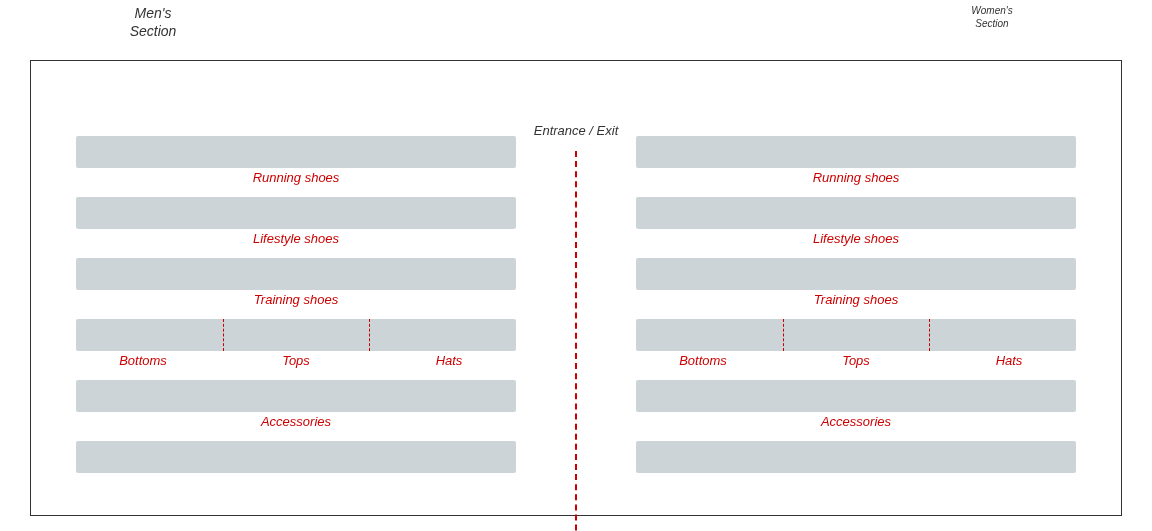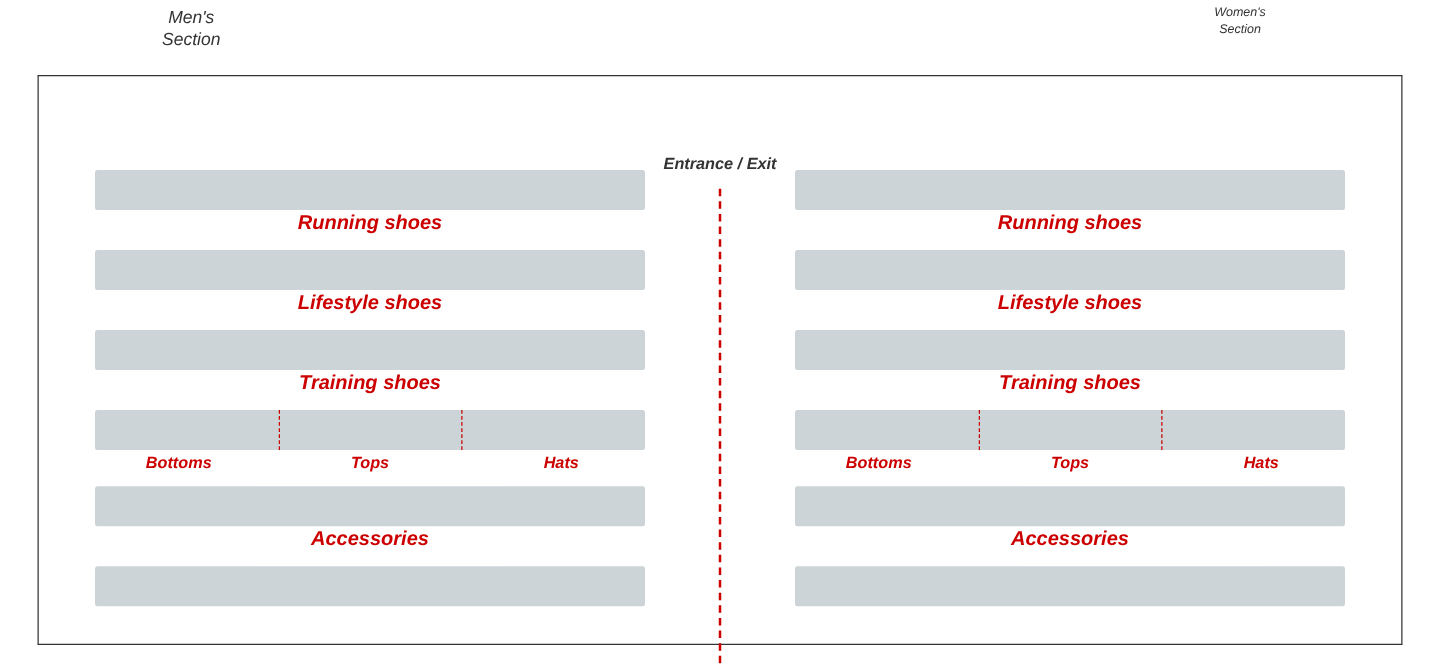--- a/index.html
+++ b/index.html
@@ -43,21 +43,20 @@
     }
 
     
     .main-box {
       position: absolute;
       top: 60px;
       left: 30px;
       right: 30px;
       bottom: 15px;
       border: 1.5px solid #333;
-      font-weight: bold;
     }
 
     
     .entrance-label {
       position: absolute;
       top: 62px;
       left: 50%;
       transform: translateX(-50%);
       font-style: italic;
       font-size: 13px;
@@ -95,21 +94,21 @@
     .shelf-block {
       width: 100%;
       height: 32px;
       background: #cdd4d8;
       border-radius: 2px;
       margin-bottom: 2px;
     }
 
     .shelf-label {
       font-style: italic;
-      font-size: 16px;
+      font-size: 13px;
       color: #cc0000;
       text-align: center;
       margin-bottom: 12px;
       margin-top: 2px;
     }
 
     
     .clothing-row {
       width: 100%;
       height: 32px;

